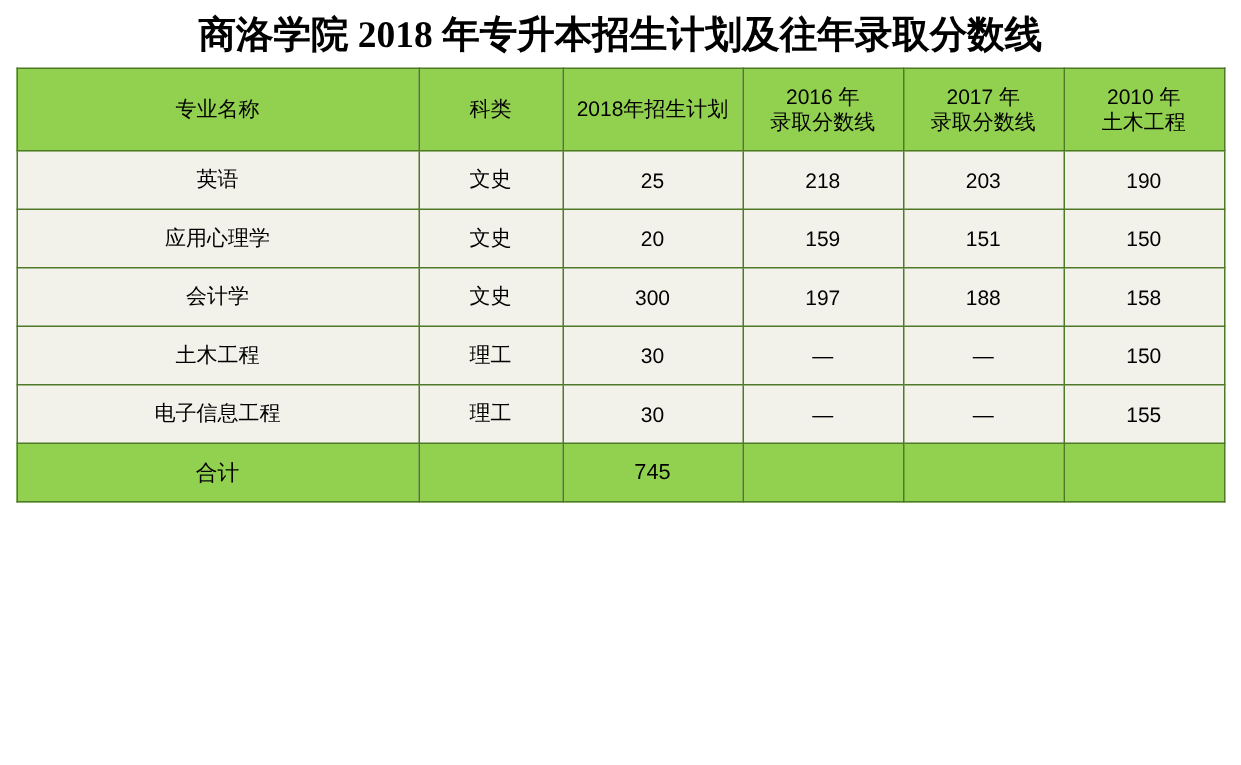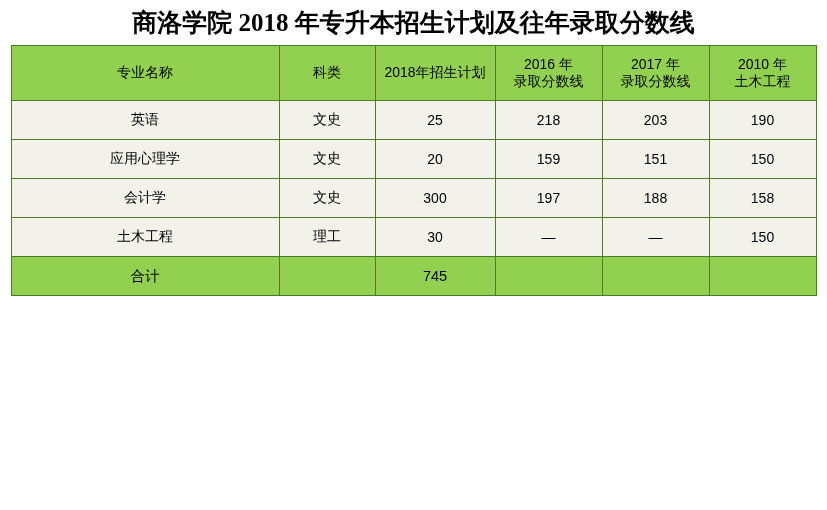--- a/index.html
+++ b/index.html
@@ -141,20 +141,28 @@
         <td>158</td>
       </tr>
       <tr>
         <td>土木工程</td>
         <td>理工</td>
         <td>30</td>
         <td>—</td>
         <td>—</td>
         <td>150</td>
       </tr>
+      <tr>
+        <td>电子信息工程</td>
+        <td>理工</td>
+        <td>30</td>
+        <td>—</td>
+        <td>—</td>
+        <td>155</td>
+      </tr>
       <tr class="total-row">
         <td>合计</td>
         <td></td>
         <td>745</td>
         <td></td>
         <td></td>
         <td></td>
       </tr>
     </tbody>
   </table>

